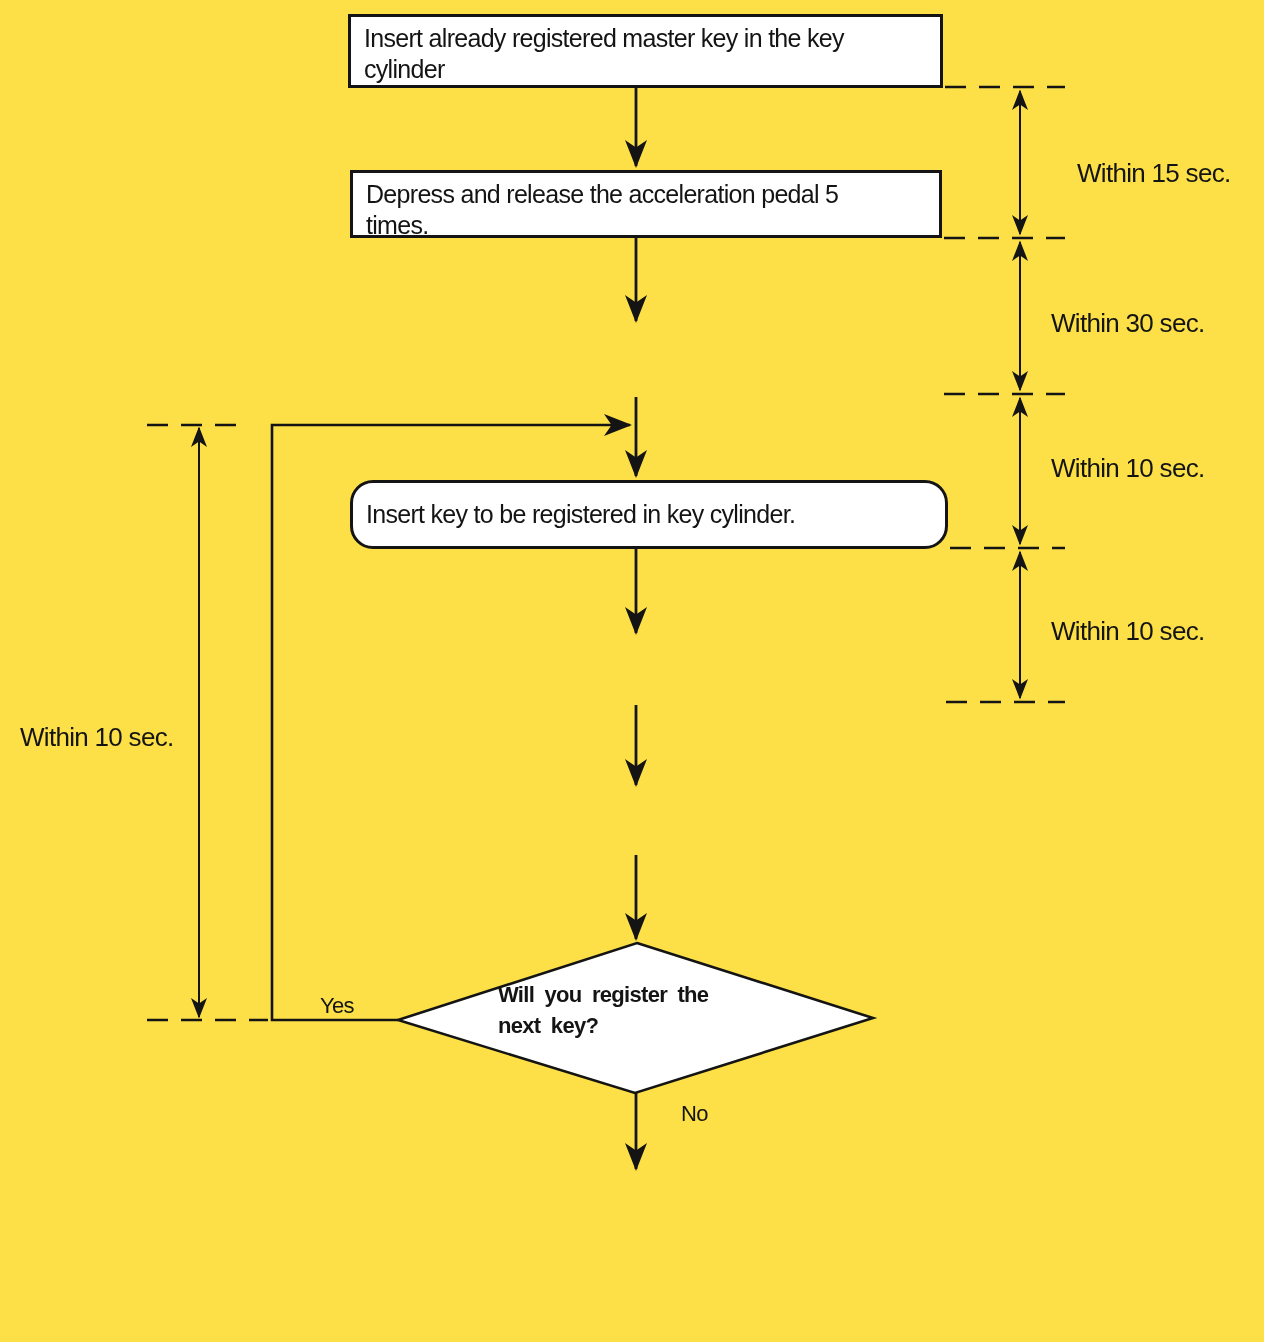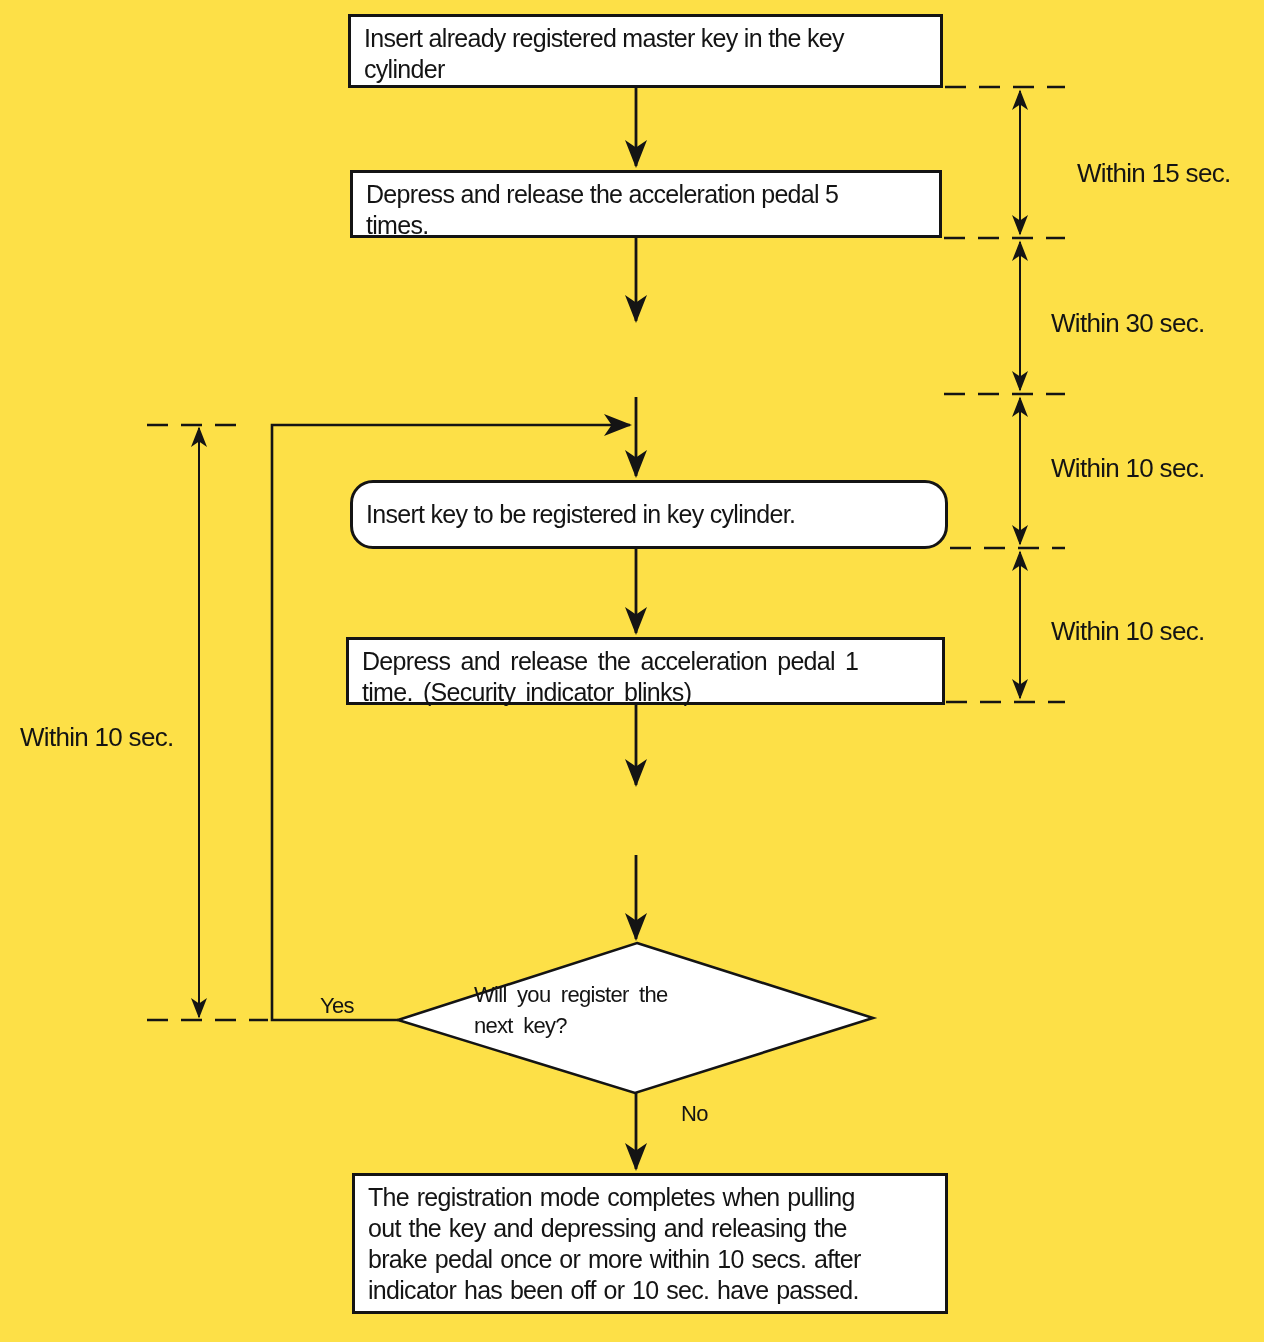--- a/index.html
+++ b/index.html
@@ -108,35 +108,29 @@
 
   <div class="node" style="left:348px; top:14px;  width:595px; height:74px;">Insert already registered master key in the key
 cylinder</div>
 
   <div class="node" style="left:350px; top:170px; width:592px; height:68px;">Depress and release the acceleration pedal 5
 times.</div>
 
 
   <div class="node v-center" style="left:350px; top:480px; width:598px; height:69px;">Insert key to be registered in key cylinder.</div>
 
-  <div class="node wide-words" style="left:346px; top:637px; width:599px; height:68px;">Depress and release the acceleration pedal 1
-time. (Security indicator blinks)</div>
 
 
-  <div class="free-text decision-text" style="left:474px; top:979px; width:300px;">Will you register the
+  <div class="free-text decision-text" style="left:498px; top:979px; width:300px;font-weight:bold;">Will you register the
 next key?</div>
 
   <div class="free-text" style="left:320px; top:990px;">Yes</div>
 
   <div class="free-text" style="left:681px; top:1098px;">No</div>
 
-  <div class="node wide-words-sm" style="left:352px; top:1173px; width:596px; height:141px;">The registration mode completes when pulling
-out the key and depressing and releasing the
-brake pedal once or more within 10 secs. after
-indicator has been off or 10 sec. have passed.</div>
 
   <div class="timing-label" style="left:20px; top:722px;">Within 10 sec.</div>
 
   <div class="timing-label" style="left:1051px; top:158px;margin-left:26px;">Within 15 sec.</div>
 
   <div class="timing-label" style="left:1051px; top:308px;">Within 30 sec.</div>
 
   <div class="timing-label" style="left:1051px; top:453px;">Within 10 sec.</div>
 
   <div class="timing-label" style="left:1051px; top:616px;">Within 10 sec.</div>

